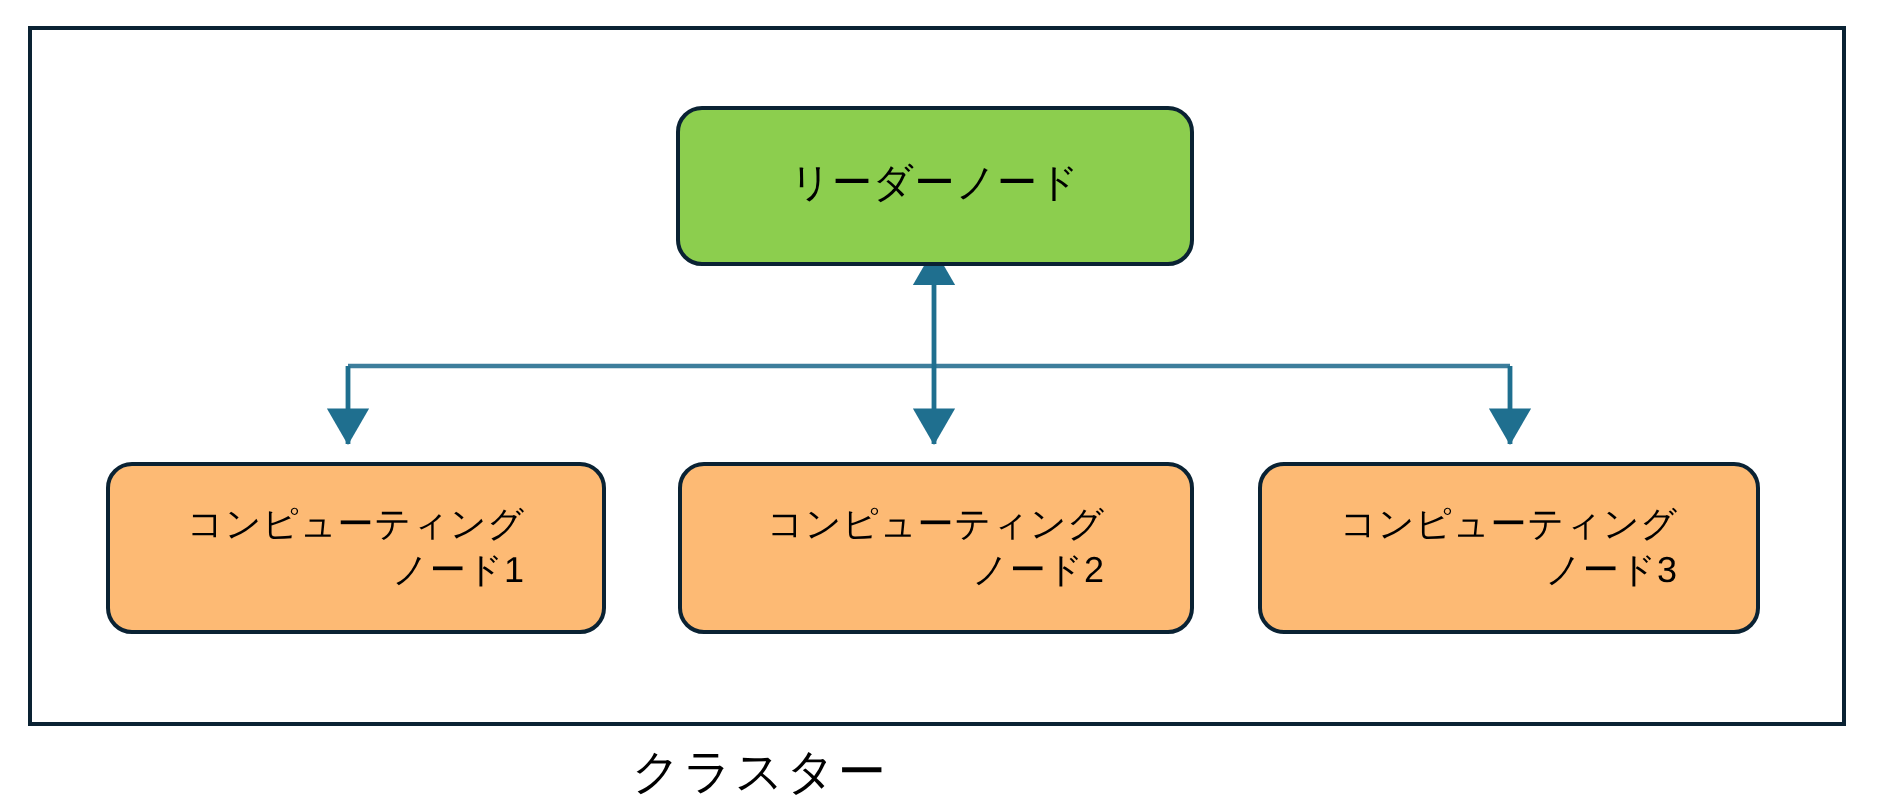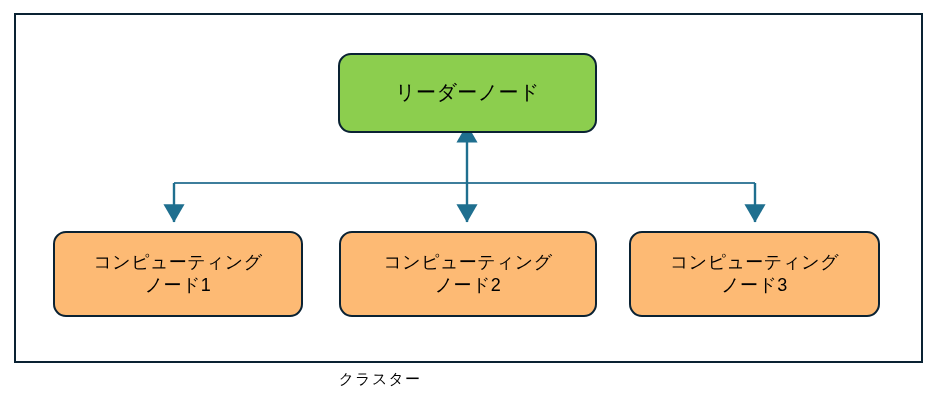--- a/index.html
+++ b/index.html
@@ -47,21 +47,21 @@
 
   
   .node {
     position: absolute;
     box-sizing: border-box;
     border: 2px solid #0a2233;
     border-radius: 13px;
     display: flex;
     align-items: center;
     justify-content: center;
-    text-align: center;
+    text-align: right;
     color: #000000;
     line-height: 1.28;
     white-space: pre-line;
     letter-spacing: 0.4px;
   }
 
   .node-leader {
     left: 338px;
     top: 53px;
     width: 259px;
@@ -81,21 +81,21 @@
   .node-compute-2 { left: 339px; width: 258px; }
   .node-compute-3 { left: 629px; width: 251px; }
 
   
   .caption {
     position: absolute;
     left: 0;
     top: 370px;
     width: 760px;
     text-align: center;
-    font-size: 15px;
+    font-size: 24px;
     color: #000000;
     letter-spacing: 1.2px;
   }
 </style>
 </head>
 <body>
 
 <div id="stage">
 
   <div class="cluster-frame"></div>

